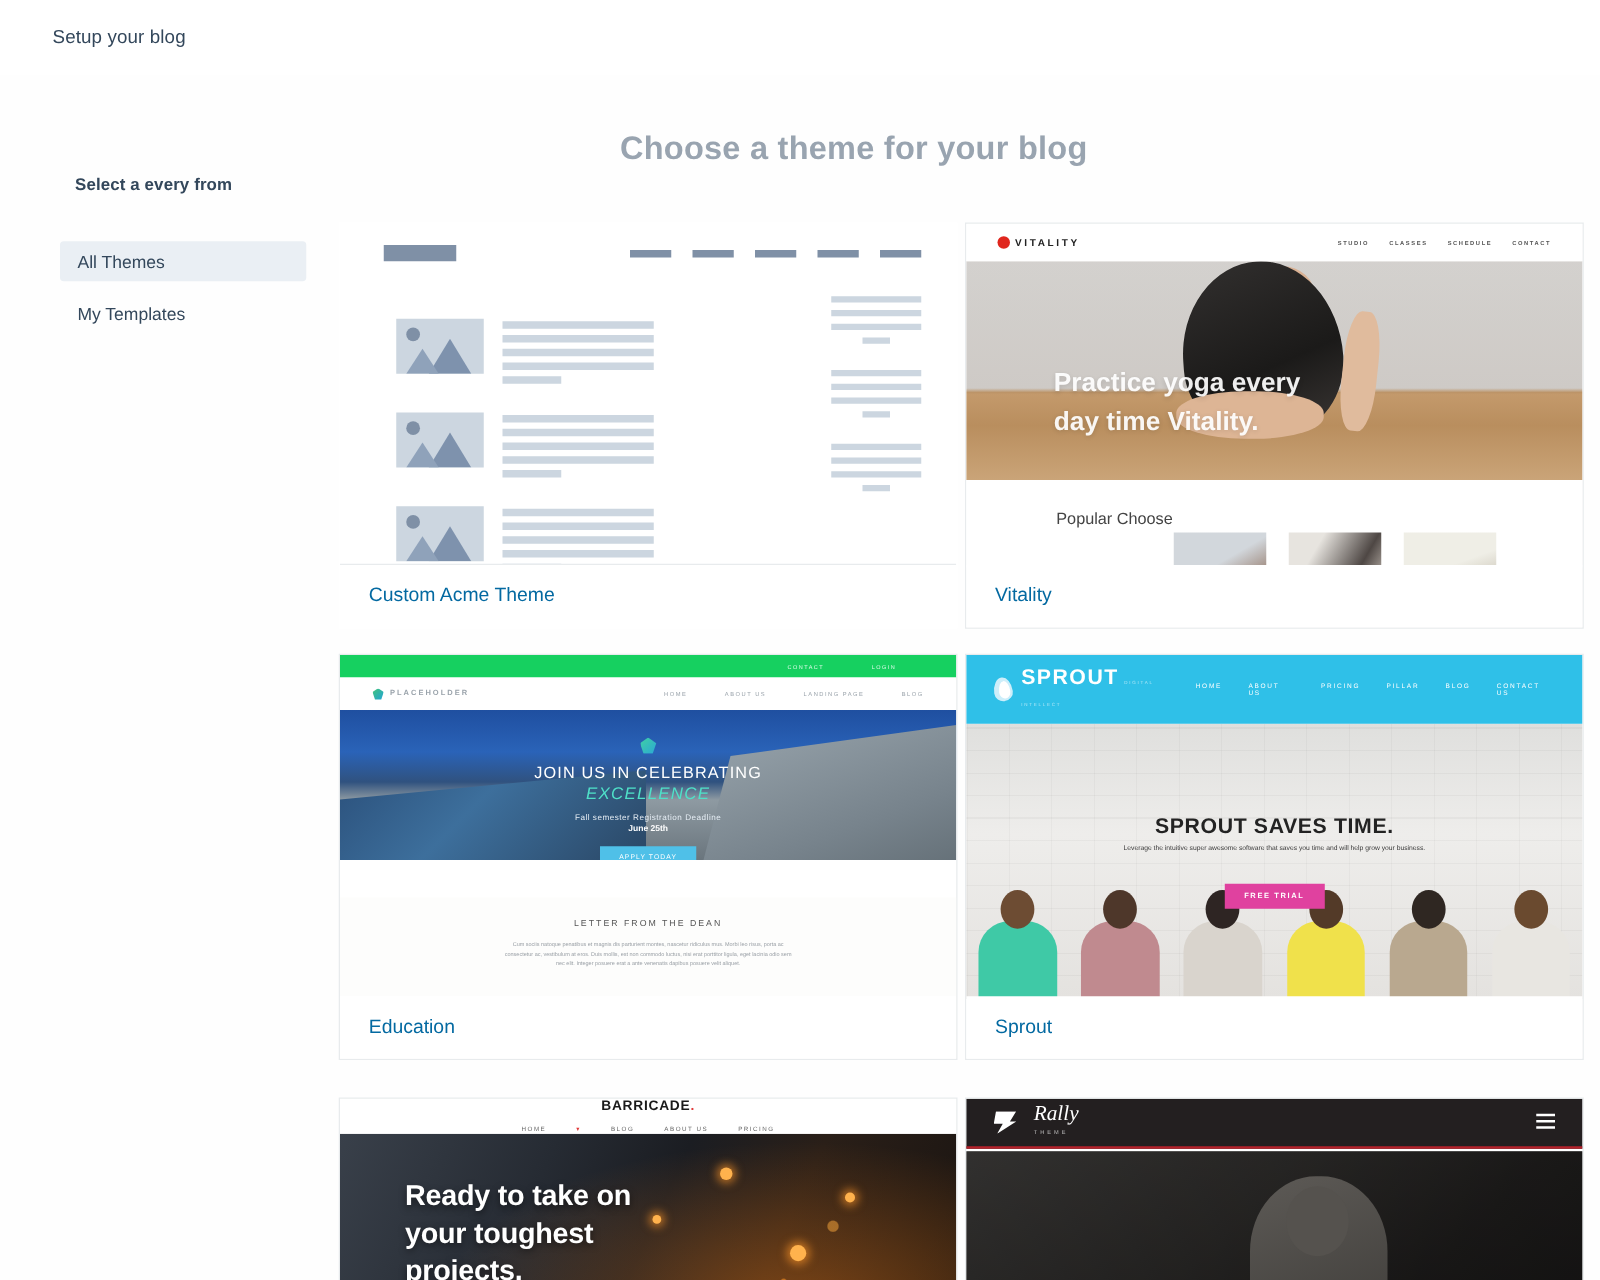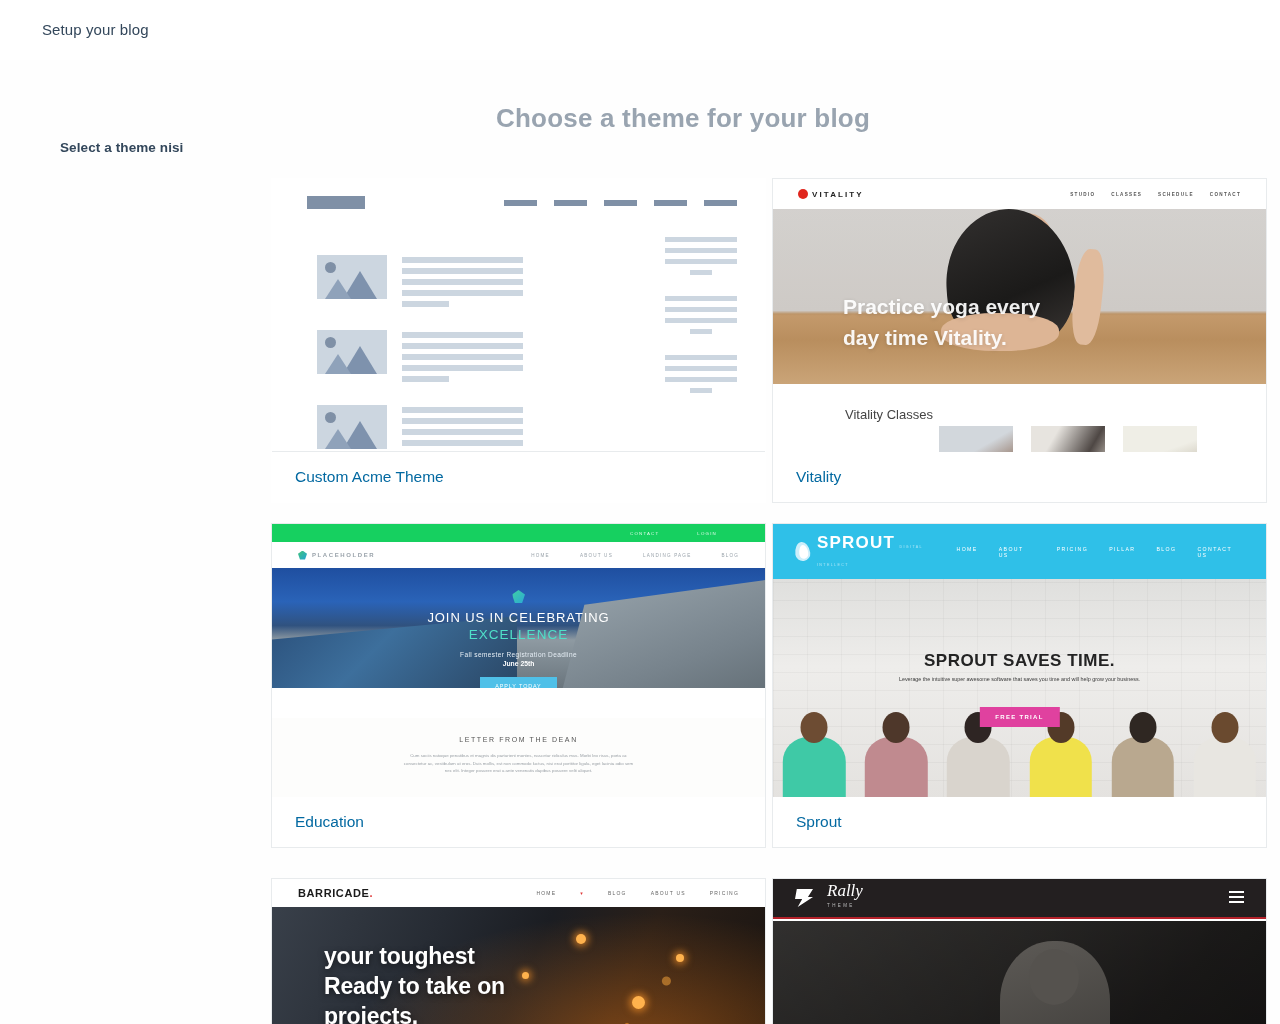--- a/index.html
+++ b/index.html
@@ -148,21 +148,21 @@
     background: linear-gradient(160deg,#9aa6ae 0%, #77838c 60%, #5d686f 100%);
     clip-path: polygon(14% 18%, 100% 0, 100% 100%, 0 100%);
   }
   .edu-glass {
     position: absolute; left: 0; top: 44px; width: 245px; height: 106px;
     background: linear-gradient(135deg,#2a4f7a 0%, #3d6f9c 40%, #27405c 100%);
     clip-path: polygon(0 26%, 100% 4%, 100% 100%, 0 100%);
   }
   .edu-hero-txt { position: absolute; left: 0; top: 42px; width: 100%; text-align: center; z-index: 6; }
   .edu-hero-txt .e1 { font-size: 13px; color: #fff; letter-spacing: .9px; }
-  .edu-hero-txt .e2 { font-size: 13.5px; color: #4fe0c8; letter-spacing: 1px; margin-top: 2px; }
+  .edu-hero-txt .e2 { font-size: 13.5px; color: #4fe0c8; letter-spacing: 1px; margin-top: 2px; font-style: italic; }
   .edu-hero-txt .e3 { font-size: 6.5px; color: #e6eef5; margin-top: 9px; letter-spacing: .4px; }
   .edu-hero-txt .e4 { font-size: 6.8px; color: #fff; font-weight: bold; margin-top: 2px; }
   .edu-btn { display: inline-block; margin-top: 10px; background: #4fc0e8; color: #fff; font-size: 5.4px; letter-spacing: .9px; padding: 6px 15px; }
   .edu-mark { position: absolute; left: 50%; top: 22px; transform: translateX(-50%); width: 13px; height: 13px; background: linear-gradient(135deg,#3fd1a3,#2ba7d6); clip-path: polygon(50% 0,100% 35%,78% 100%,22% 100%,0 35%); z-index: 6; }
   .edu-letter { position: absolute; left: 0; top: 194px; width: 100%; height: 82px; background: #fdfdfc; text-align: center; }
   .edu-letter .h { font-size: 7px; letter-spacing: 1.6px; color: #555; padding-top: 18px; }
   .edu-letter .p { font-size: 4.4px; line-height: 7.5px; color: #9aa0a6; width: 230px; margin: 9px auto 0; }
 
   
   .spr-head { height: 55px; background: #2fc0e8; display: flex; align-items: center; justify-content: space-between; padding: 0 22px; }
@@ -188,21 +188,21 @@
   .spr-people i:before { content: ""; position: absolute; left: 50%; transform: translateX(-50%); bottom: 0; width: 76%; height: 70%; border-radius: 40% 40% 0 0; }
   .spr-people i:after { content: ""; position: absolute; left: 50%; transform: translateX(-50%); bottom: 56px; width: 27px; height: 31px; border-radius: 50%; background: #5f4230; }
   .sp1:before { background: #3fc9a6; } .sp1:after { background: #6d4c33 !important; }
   .sp2:before { background: #c08a8f; } .sp2:after { background: #4e372a !important; }
   .sp3:before { background: #d9d4cd; } .sp3:after { background: #2e2523 !important; }
   .sp4:before { background: #f0e14b; } .sp4:after { background: #533a28 !important; }
   .sp5:before { background: #b9a88f; } .sp5:after { background: #2f2722 !important; }
   .sp6:before { background: #e8e6e1; } .sp6:after { background: #6a4a2f !important; }
 
   
-  .bar-head { height: 28px; background: #fff; display: flex; align-items: center; justify-content: space-between; padding: 0 26px; }
+  .bar-head { height: 28px; background: #fff; display: flex; align-items: center; justify-content: space-between; padding: 0 26px; flex-direction: column; }
   .bar-logo { font-size: 11px; font-weight: bold; letter-spacing: .6px; color: #1a1a1a; }
   .bar-logo .dot { color: #e03a3a; }
   .bar-nav { display: flex; gap: 24px; align-items: center; }
   .bar-nav span { font-size: 5px; letter-spacing: 1.2px; color: #666; }
   .bar-nav .cv { color: #e03a3a; font-size: 5px; }
   .bar-hero {
     top: 28px; height: 296px;
     background:
       radial-gradient(circle at 72% 40%, rgba(255,150,40,.55) 0 2px, transparent 3px),
       radial-gradient(circle at 80% 25%, rgba(255,170,60,.5) 0 4px, transparent 5px),
@@ -238,21 +238,25 @@
 </head>
 <body>
 
 <div class="topbar">
   <div class="topbar-title">Setup your blog</div>
 </div>
 
 <div class="page-title">Choose a theme for your blog</div>
 
 <div class="sidebar">
-  <div class="sidebar-heading">Select a theme nisi</div>
+  <div class="sidebar-heading">Select a every from</div>
+  <div class="sidebar-list">
+    <div class="sidebar-item active">All Themes</div>
+    <div class="sidebar-item">My Templates</div>
+  </div>
 </div>
 
 <div class="grid">
 
   <div class="card c0">
     <div class="preview">
       <div class="wf">
         <div class="wf-logo"></div>
         <div class="wf-nav">
           <i></i>
@@ -349,21 +353,21 @@
         <div class="vit-skin1"></div>
         <div class="vit-figure"></div>
         <div class="vit-arm"></div>
         <div class="vit-skin2"></div>
         <div class="vit-hero-text">
           <div>Practice yoga every</div>
           <div>day time Vitality.</div>
         </div>
       </div>
       <div class="vit-pop">
-        <div class="lbl">Vitality Classes</div>
+        <div class="lbl">Popular Choose</div>
         <div class="vit-tiles">
           <i></i>
           <i></i>
           <i></i>
         </div>
       </div>
     </div>
     <div class="card-title">Vitality</div>
   </div>
 
@@ -458,22 +462,22 @@
       </div>
       <div class="ph-hero bar-hero">
         <div class="bar-sparks">
           <i style="left:18%;top:22%;width:7px;height:7px"></i>
           <i style="left:36%;top:9%;width:10px;height:10px"></i>
           <i style="left:55%;top:30%;width:13px;height:13px"></i>
           <i style="left:70%;top:16%;width:8px;height:8px"></i>
 
         </div>
         <h3>
+          <div>Ready to take on</div>
           <div>your toughest</div>
-          <div>Ready to take on</div>
           <div>projects.</div>
         </h3>
 
       </div>
     </div>
 
   </div>
 
   <div class="card c5">
     <div class="preview">

